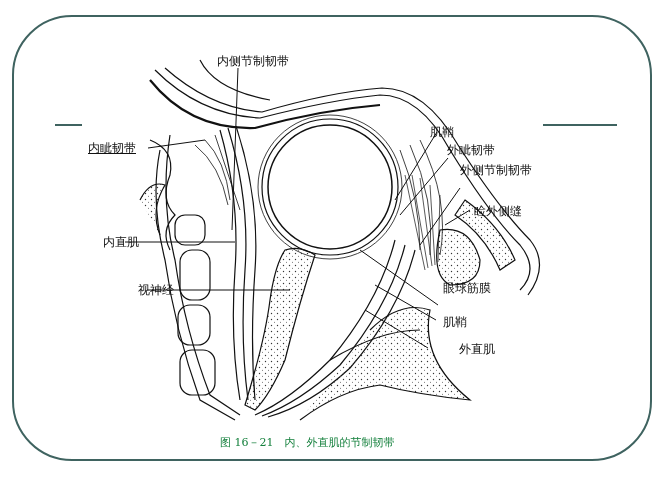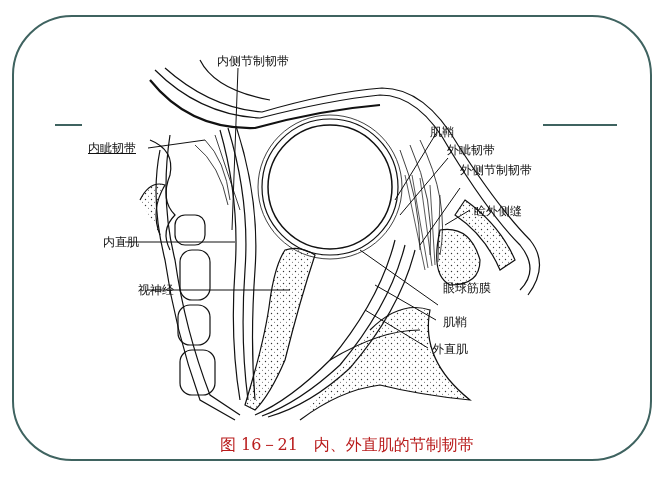--- a/index.html
+++ b/index.html
@@ -5,21 +5,21 @@
   html, body { margin:0; padding:0; background:#ffffff; }
   body { width:667px; height:500px; position:relative; overflow:hidden;
          font-family:"DejaVu Serif", "Liberation Serif", serif; }
   .frame { position:absolute; left:12px; top:15px; width:640px; height:446px;
            border:2px solid #3f6360; border-radius:60px; box-sizing:border-box; background:#fff; }
   .deco-line { position:absolute; height:2px; background:#3f6360; }
   .deco-left { left:55px; top:124px; width:27px; }
   .deco-right { left:543px; top:124px; width:74px; }
   svg.diagram { position:absolute; left:0; top:0; }
   .lbl { position:absolute; font-size:12px; color:#111; white-space:nowrap; line-height:13px; }
-  .caption { position:absolute; left:220px; top:435px; font-size:16px; color:#b91c1c; white-space:nowrap; }
+  .caption { position:absolute; left:220px; top:435px; font-size:11px; color:#15803d; white-space:nowrap; }
 </style>
 </head>
 <body>
 
 <div class="frame"></div>
 <div class="deco-line deco-left"></div>
 <div class="deco-line deco-right"></div>
 
 <svg class="diagram" width="667" height="500" viewBox="0 0 667 500">
   <defs>
@@ -93,15 +93,15 @@
 <div class="lbl" style="left:217px;top:55px;">内侧节制韧带</div>
 <div class="lbl" style="left:88px;top:142px;text-decoration:underline;">内眦韧带</div>
 <div class="lbl" style="left:103px;top:236px;">内直肌</div>
 <div class="lbl" style="left:101px;top:284px;margin-left:37px;">视神经</div>
 <div class="lbl" style="left:430px;top:126px;">肌鞘</div>
 <div class="lbl" style="left:447px;top:144px;">外眦韧带</div>
 <div class="lbl" style="left:460px;top:164px;">外侧节制韧带</div>
 <div class="lbl" style="left:474px;top:205px;">睑外侧缝</div>
 <div class="lbl" style="left:443px;top:282px;">眼球筋膜</div>
 <div class="lbl" style="left:443px;top:316px;">肌鞘</div>
-<div class="lbl" style="left:432px;top:343px;">外直肌</div>
+<div class="lbl" style="left:432px;top:343px;padding-left:27px;">外直肌</div>
 
 <div class="caption">图 16－21　内、外直肌的节制韧带</div>
 
 </body></html>

